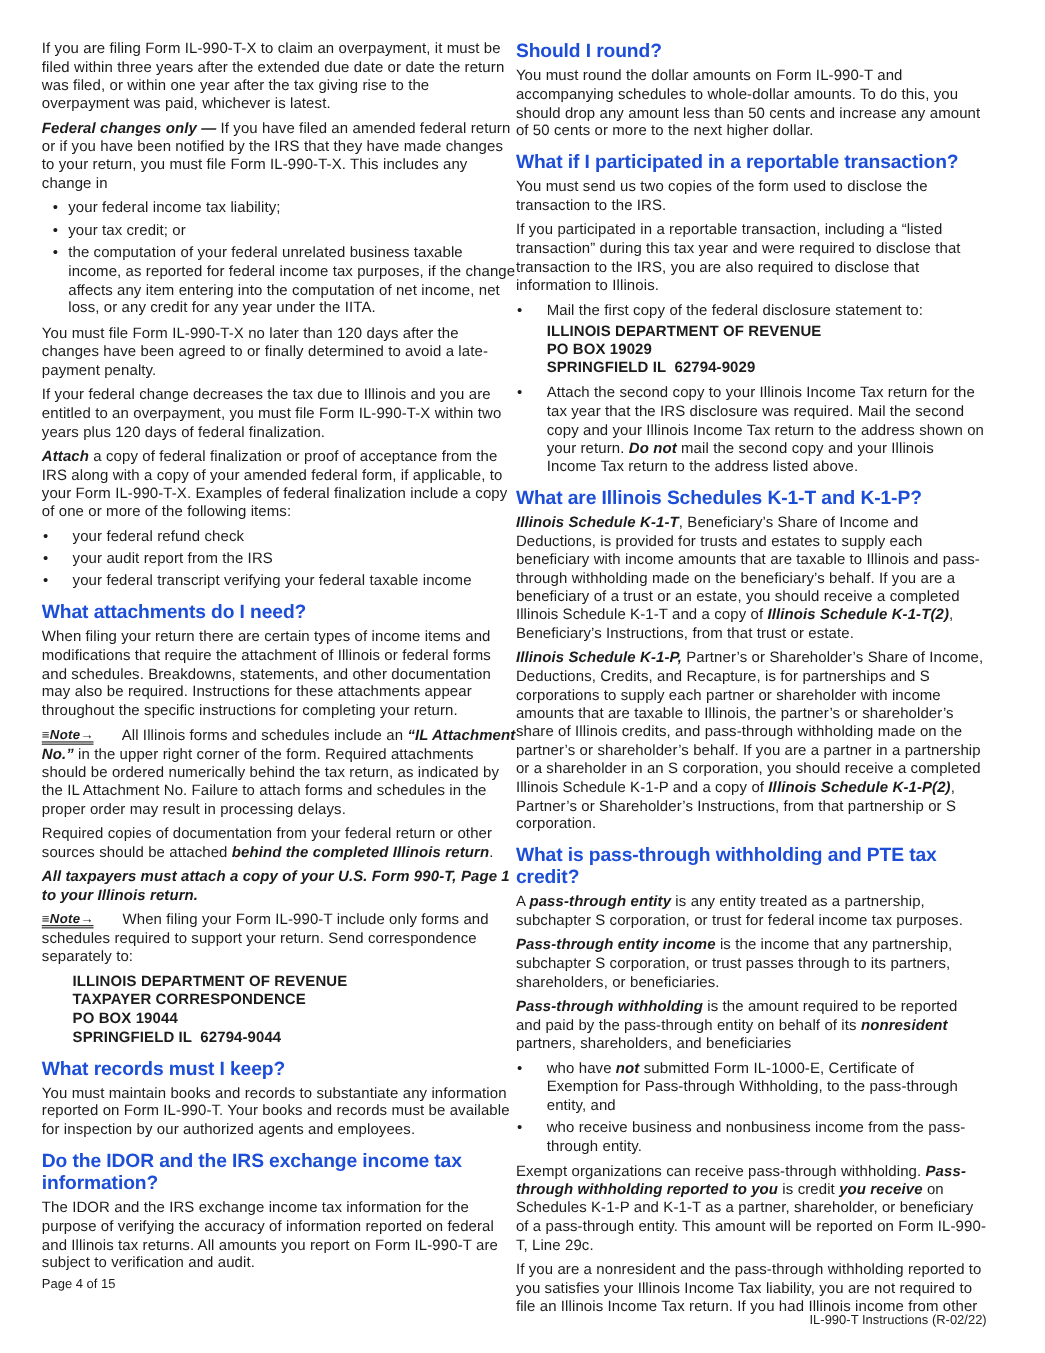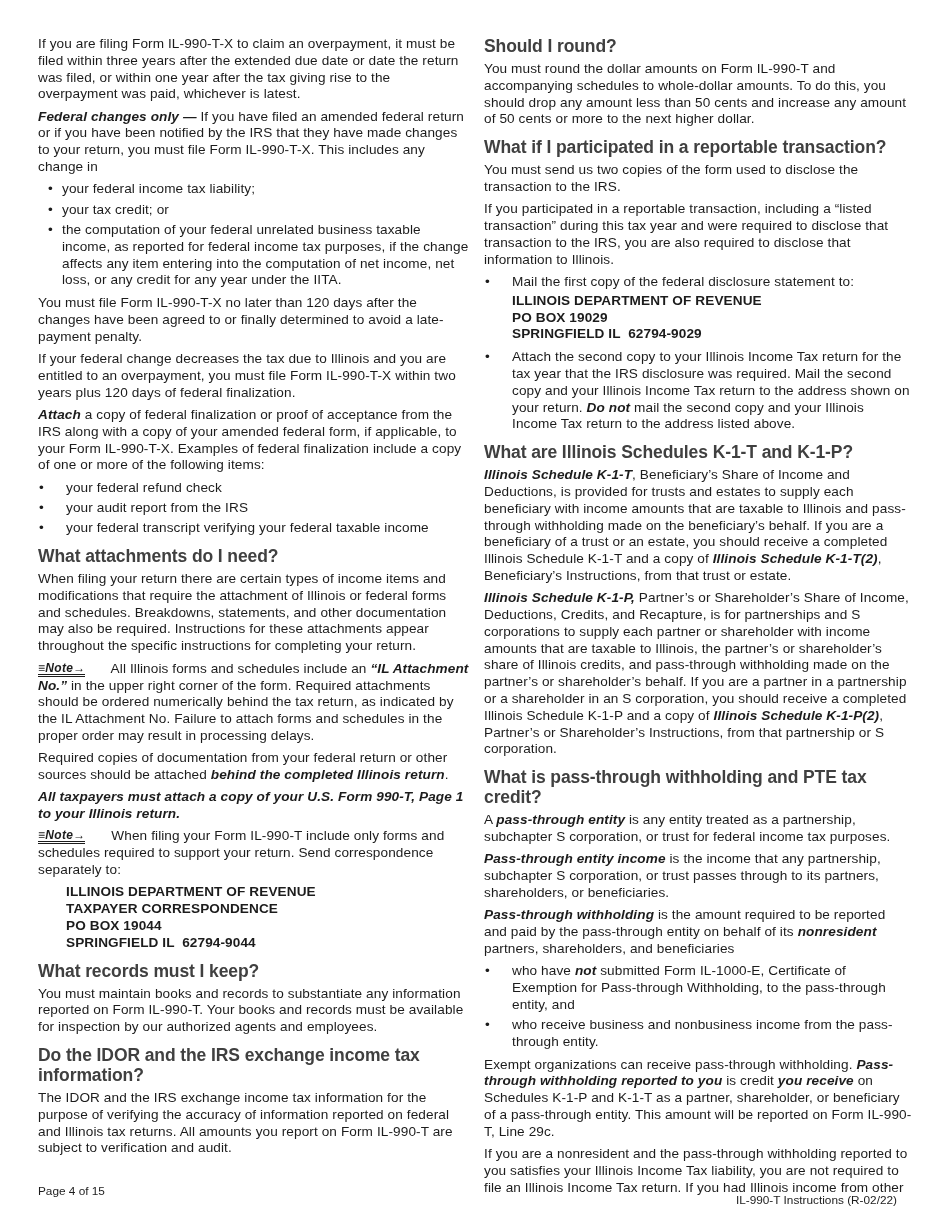--- a/index.html
+++ b/index.html
@@ -7,36 +7,35 @@
     position: relative;
     width: 950px;
     height: 1230px;
     background: #ffffff;
     font-family: "Liberation Sans", sans-serif;
     color: #1c1c1c;
     overflow: hidden;
   }
   .cols {
     display: flex;
-    gap: 15px;
     padding: 36px 38px 0 38px;
   }
   .col {
     font-size: 13.6px;
     line-height: 16.8px;
     letter-spacing: 0.1px;
   }
   .col-left  { width: 431px; }
   .col-right { width: 428px; }
 
   h2 {
     font-size: 17.5px;
     line-height: 20px;
     margin: 9px 0 5px 0;
-    color: #404040;
+    color: #1d4ed8;
     letter-spacing: -0.1px;
     font-weight: bold;
   }
   .col > h2:first-child { margin-top: 0; }
 
   p { margin: 0 0 5.5px 0; }
   .b { font-weight: bold; font-style: italic; }
 
   .list { margin: 1px 0 6px 0; }
   .li { position: relative; margin-bottom: 3.5px; }
@@ -60,21 +59,21 @@
     line-height: 12px;
     border-bottom: 3px double #1c1c1c;
     margin-right: 22px;
     letter-spacing: 0.3px;
     transform: translateY(-1px);
   }
 
   .footer-left {
     position: absolute;
     left: 38px;
-    top: 1184px;
+    top: 1160px;
     font-size: 11.8px;
     color: #1c1c1c;
     text-align: right;
   }
   .footer-right {
     position: absolute;
     right: 53px;
     top: 1193px;
     font-size: 11.8px;
     color: #1c1c1c;

